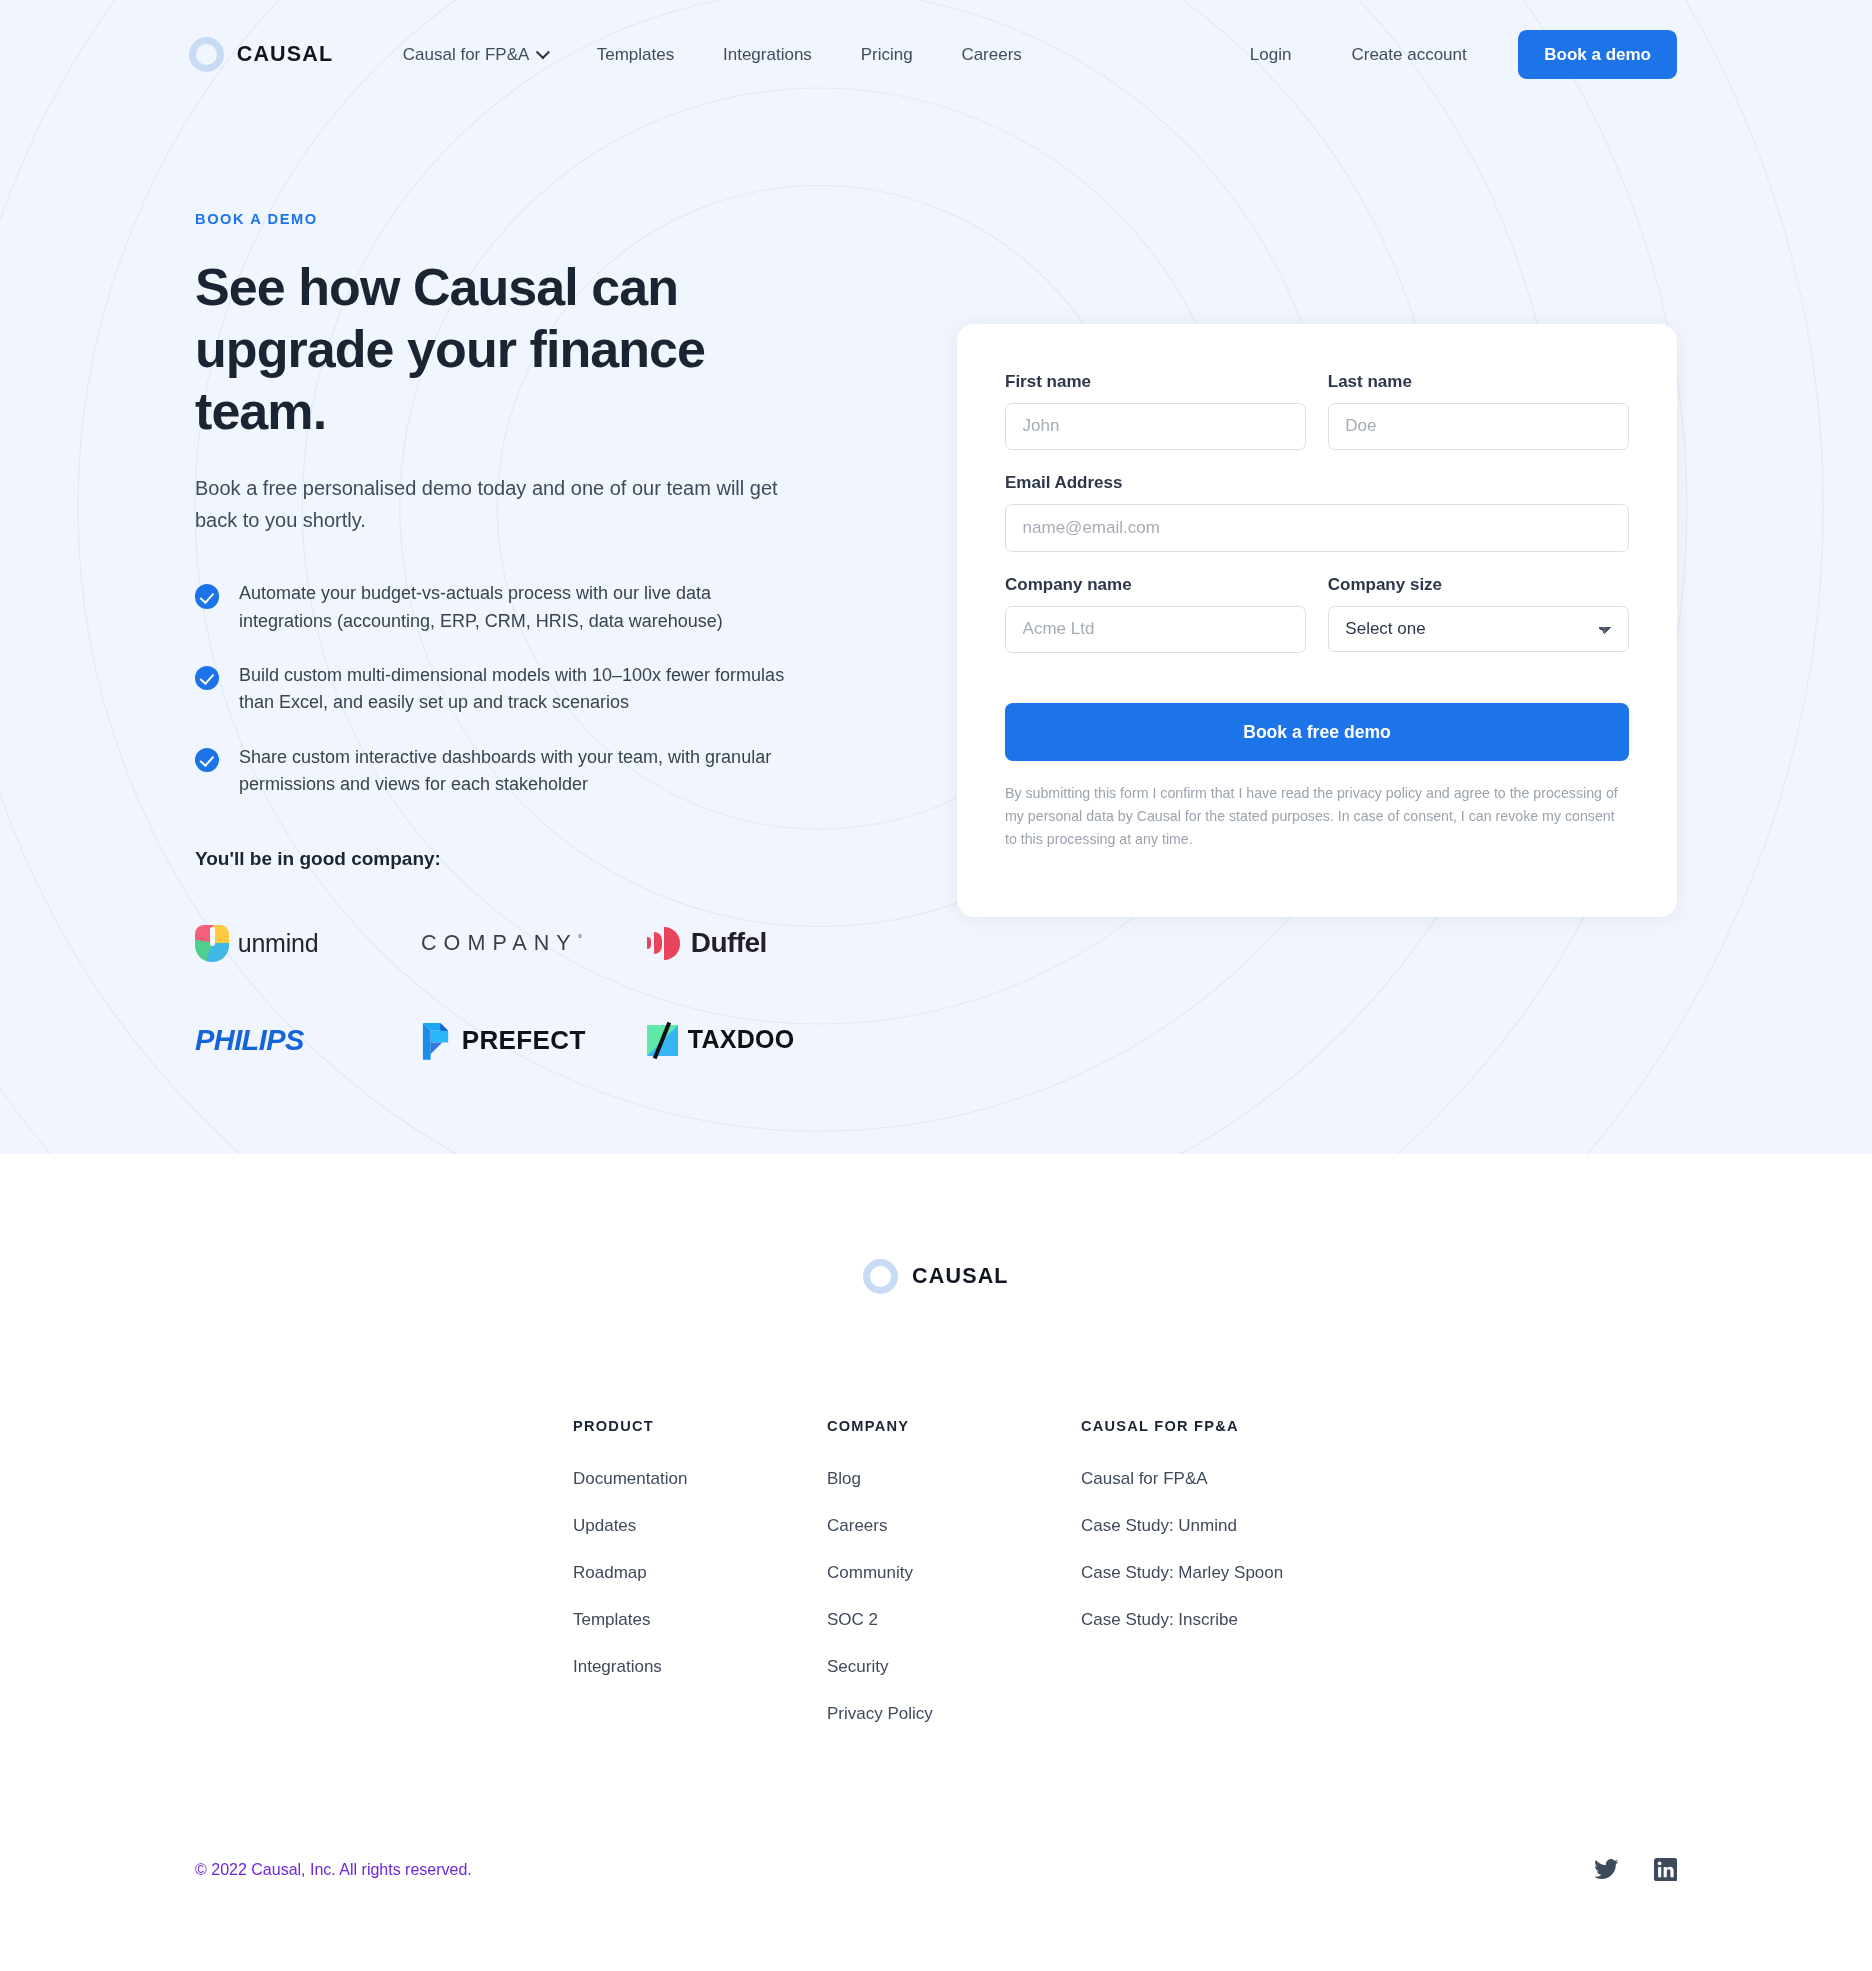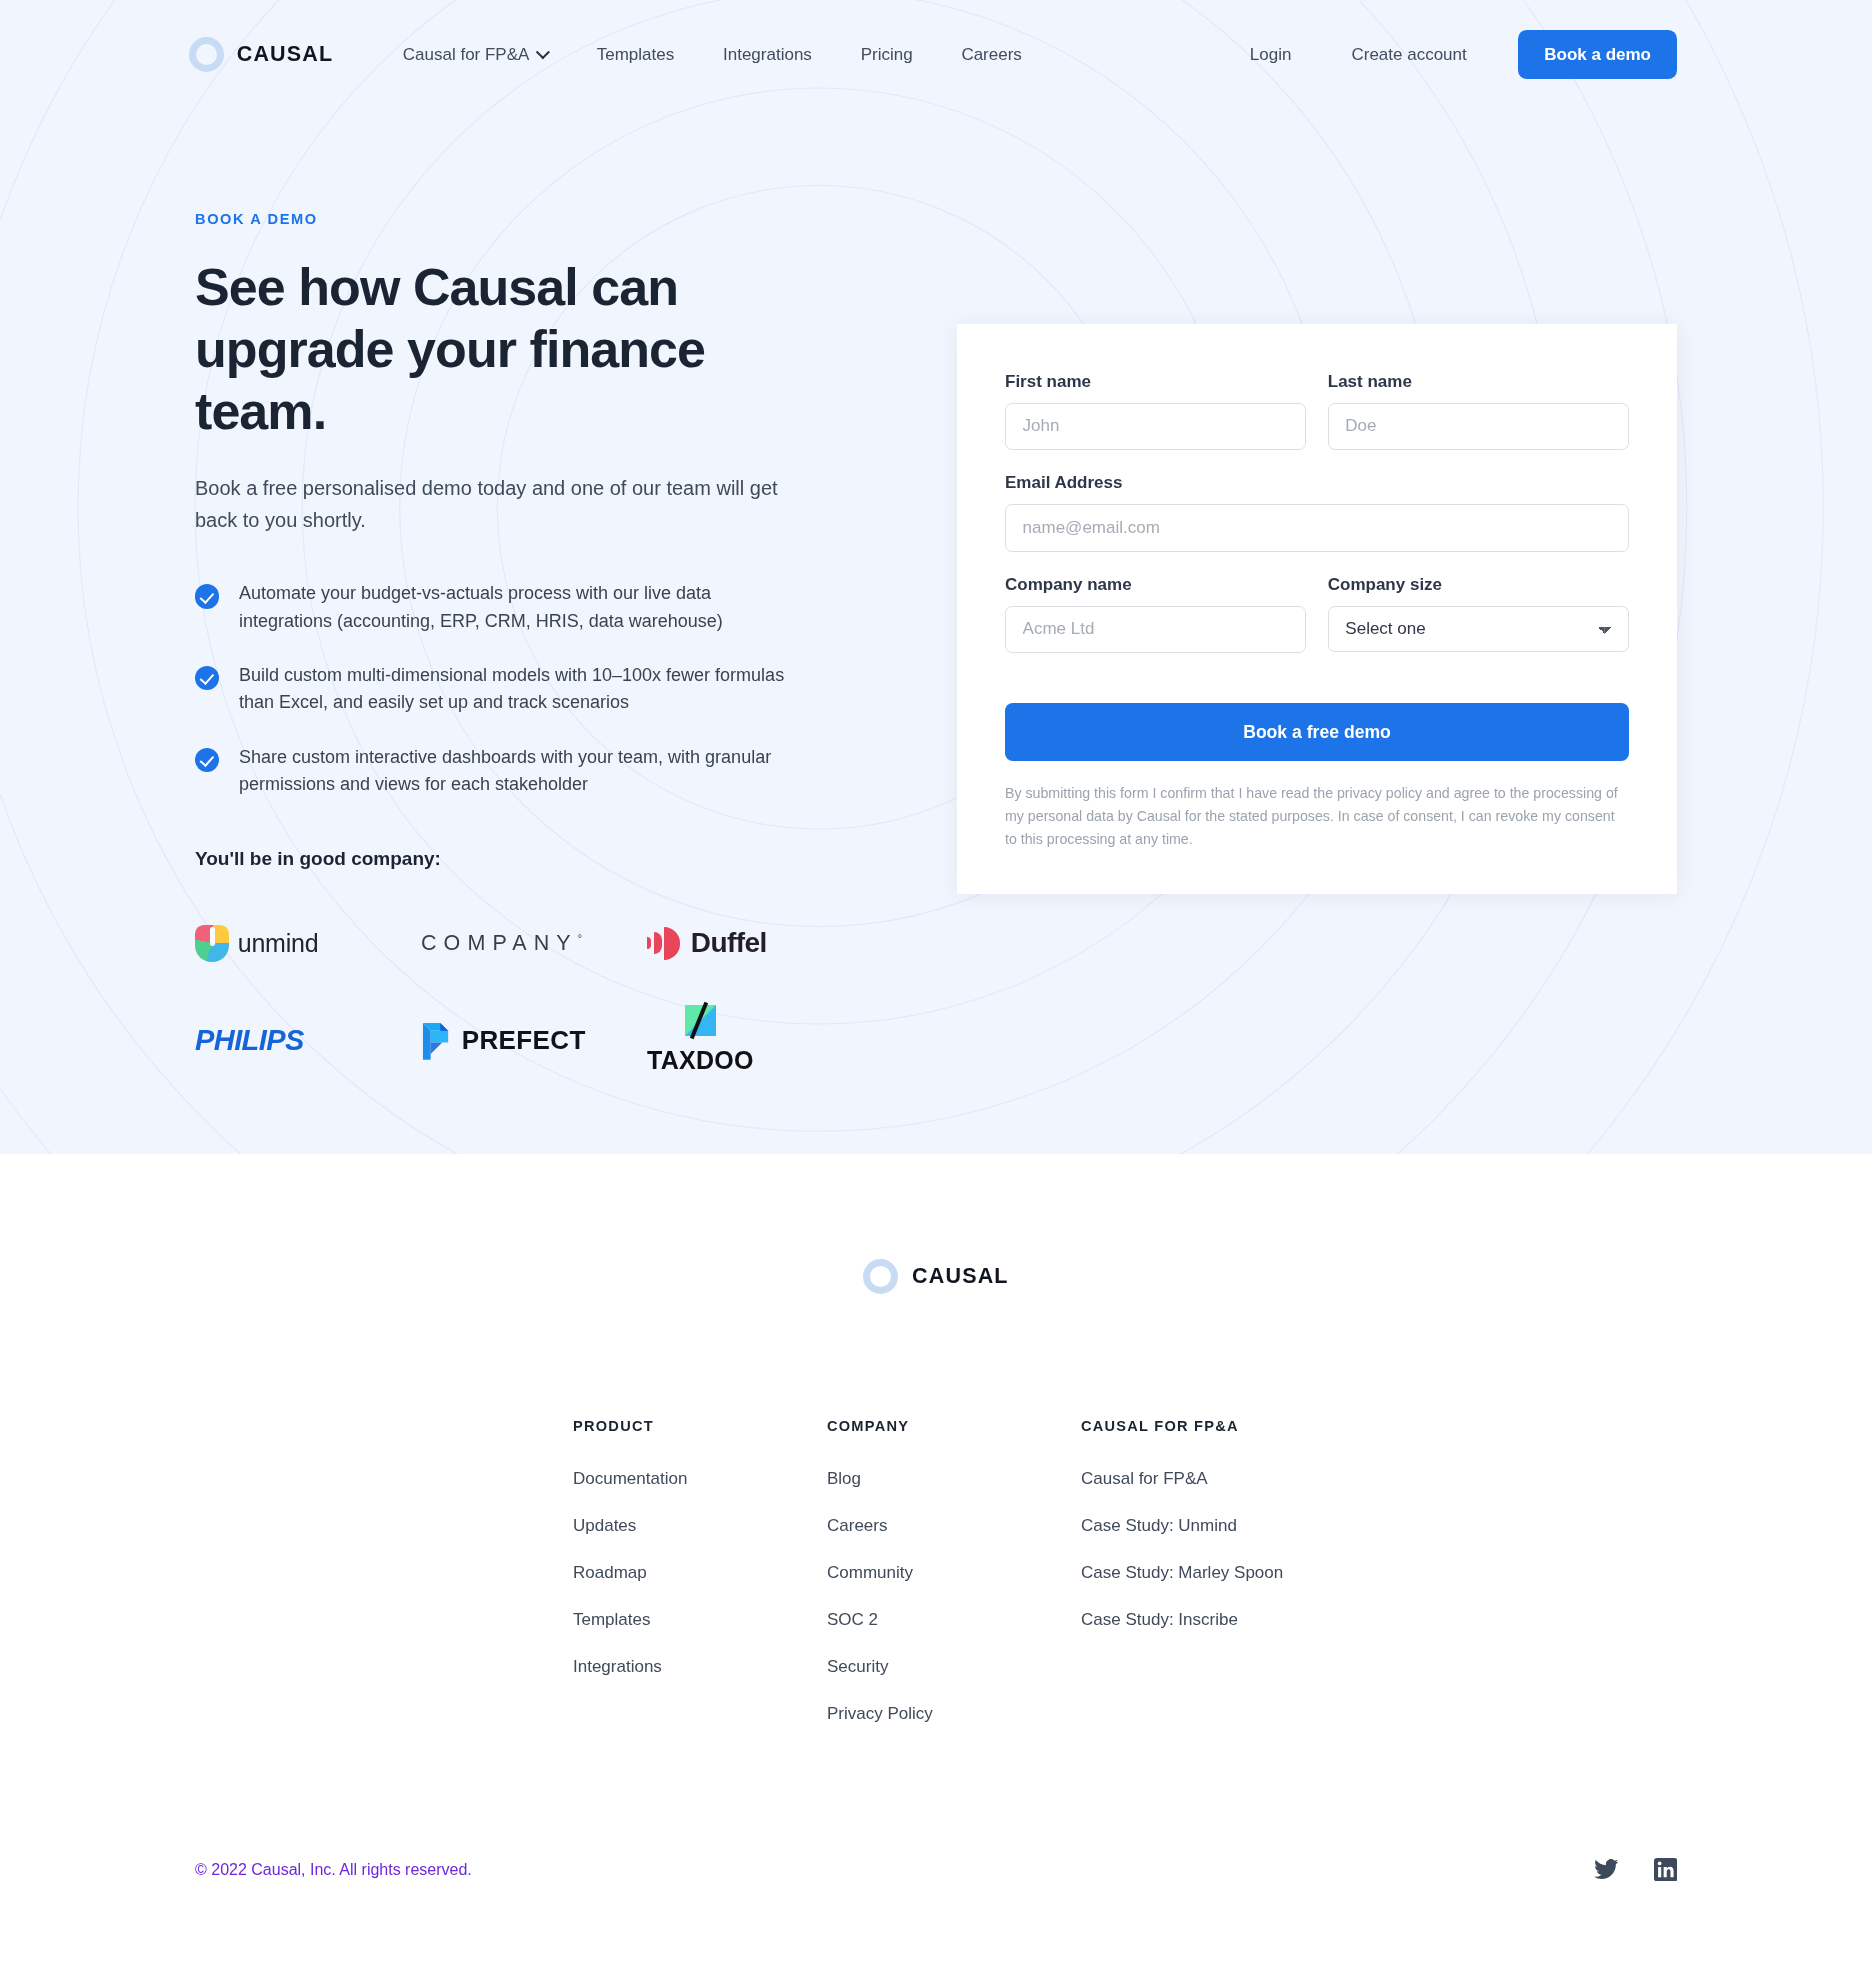--- a/index.html
+++ b/index.html
@@ -202,21 +202,21 @@
   .dm1 { width: 3.9px; height: 12.7px; border-radius: 0 3.9px 3.9px 0; }
   .dm2 { width: 7.8px; height: 22.4px; border-radius: 0 9.8px 9.8px 0; }
   .dm3 { width: 15.6px; height: 33px; border-radius: 0 17.6px 17.6px 0; }
   .duffel-word { font-size: 28px; font-weight: 700; color: #231f28; letter-spacing: -0.02em; }
   .lg-philips { font-size: 29px; font-weight: 700; color: #1565d8; letter-spacing: -0.02em; font-style: italic; transform: skewX(0deg); }
   .lg-prefect { display: flex; align-items: center; gap: 11.7px; }
   .prefect-mark {
     width: 29px; height: 43px; flex: none;
   }
   .prefect-word { font-size: 26px; font-weight: 700; color: #12131a; letter-spacing: 0.015em; }
-  .lg-taxdoo { display: flex; align-items: center; gap: 9.8px; flex-direction: column; }
+  .lg-taxdoo { display: flex; gap: 9.8px; }
   .taxdoo-mark {
     width: 31px; height: 31px; flex: none; position: relative;
     background: linear-gradient(135deg, #5fe8a8 0%, #5fe8a8 48%, #35b6f2 52%, #35b6f2 100%);
   }
   .taxdoo-mark::after {
     content: "";
     position: absolute;
     left: 12.7px; top: -3.9px;
     width: 3.9px; height: 39px;
     background: #101114;
@@ -225,23 +225,23 @@
   .taxdoo-word { font-size: 25px; font-weight: 700; color: #101114; letter-spacing: 0.01em; }
 
   
   .form-card {
     position: relative;
     z-index: 3;
     margin-left: auto;
     margin-top: 215px;
     width: 720px;
     background: #ffffff;
-    border-radius: 1px;
+    border-radius: 17px;
     box-shadow: 0 2px 21.5px rgba(20,40,80,0.07);
-    padding: 48px 48px 43px 48px;
+    padding: 48px 48px 66px 48px;
   }
   .frow { display: flex; gap: 21.5px; }
   .fgroup { flex: 1; margin-bottom: 23.4px; }
   .flabel {
     display: block;
     font-size: 17px;
     font-weight: 700;
     color: #2d3749;
     margin-bottom: 10.7px;
   }

